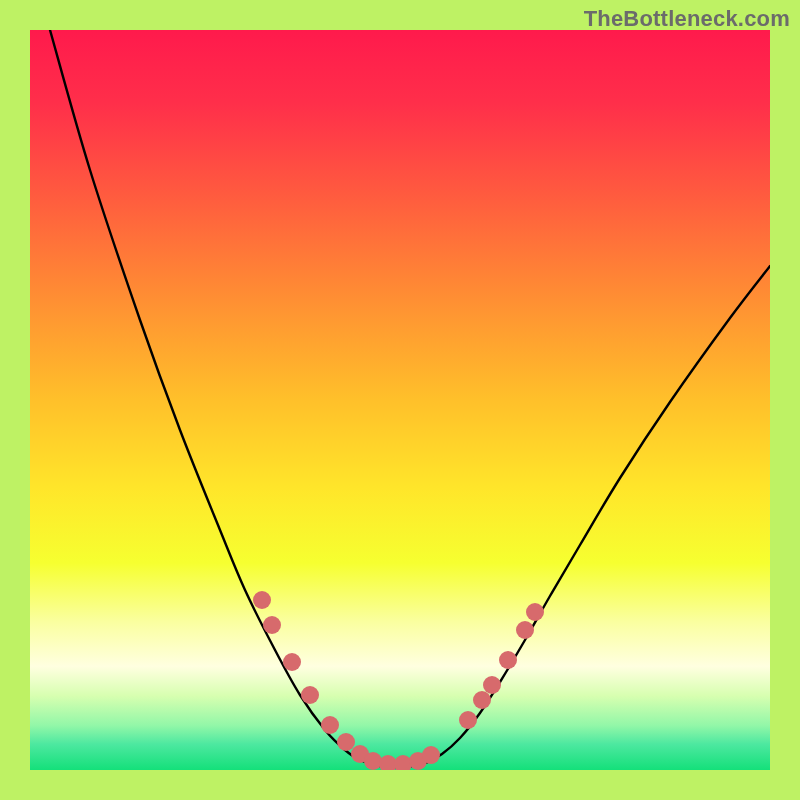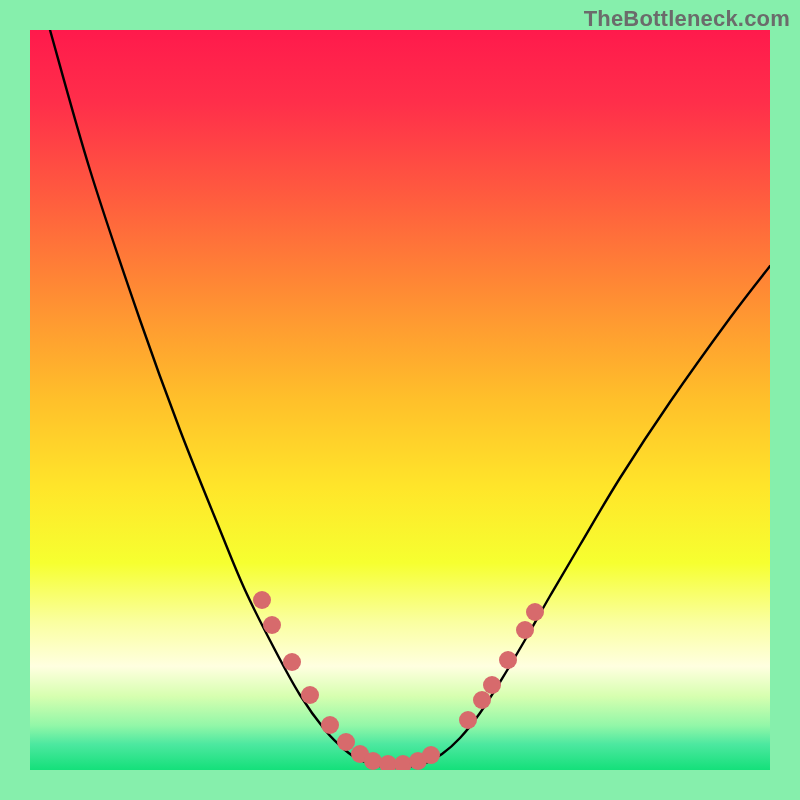--- a/index.html
+++ b/index.html
@@ -9,21 +9,21 @@
     height: 800px;
     background: #000;
     overflow: hidden;
   }
   .frame {
     position: absolute;
     left: 0;
     top: 0;
     width: 800px;
     height: 800px;
-    background: #86efac;
+    background: #bef264;
   }
   .plot {
     position: absolute;
     left: 30px;
     top: 30px;
     width: 740px;
     height: 740px;
     overflow: hidden;
   }
   .gradient {

